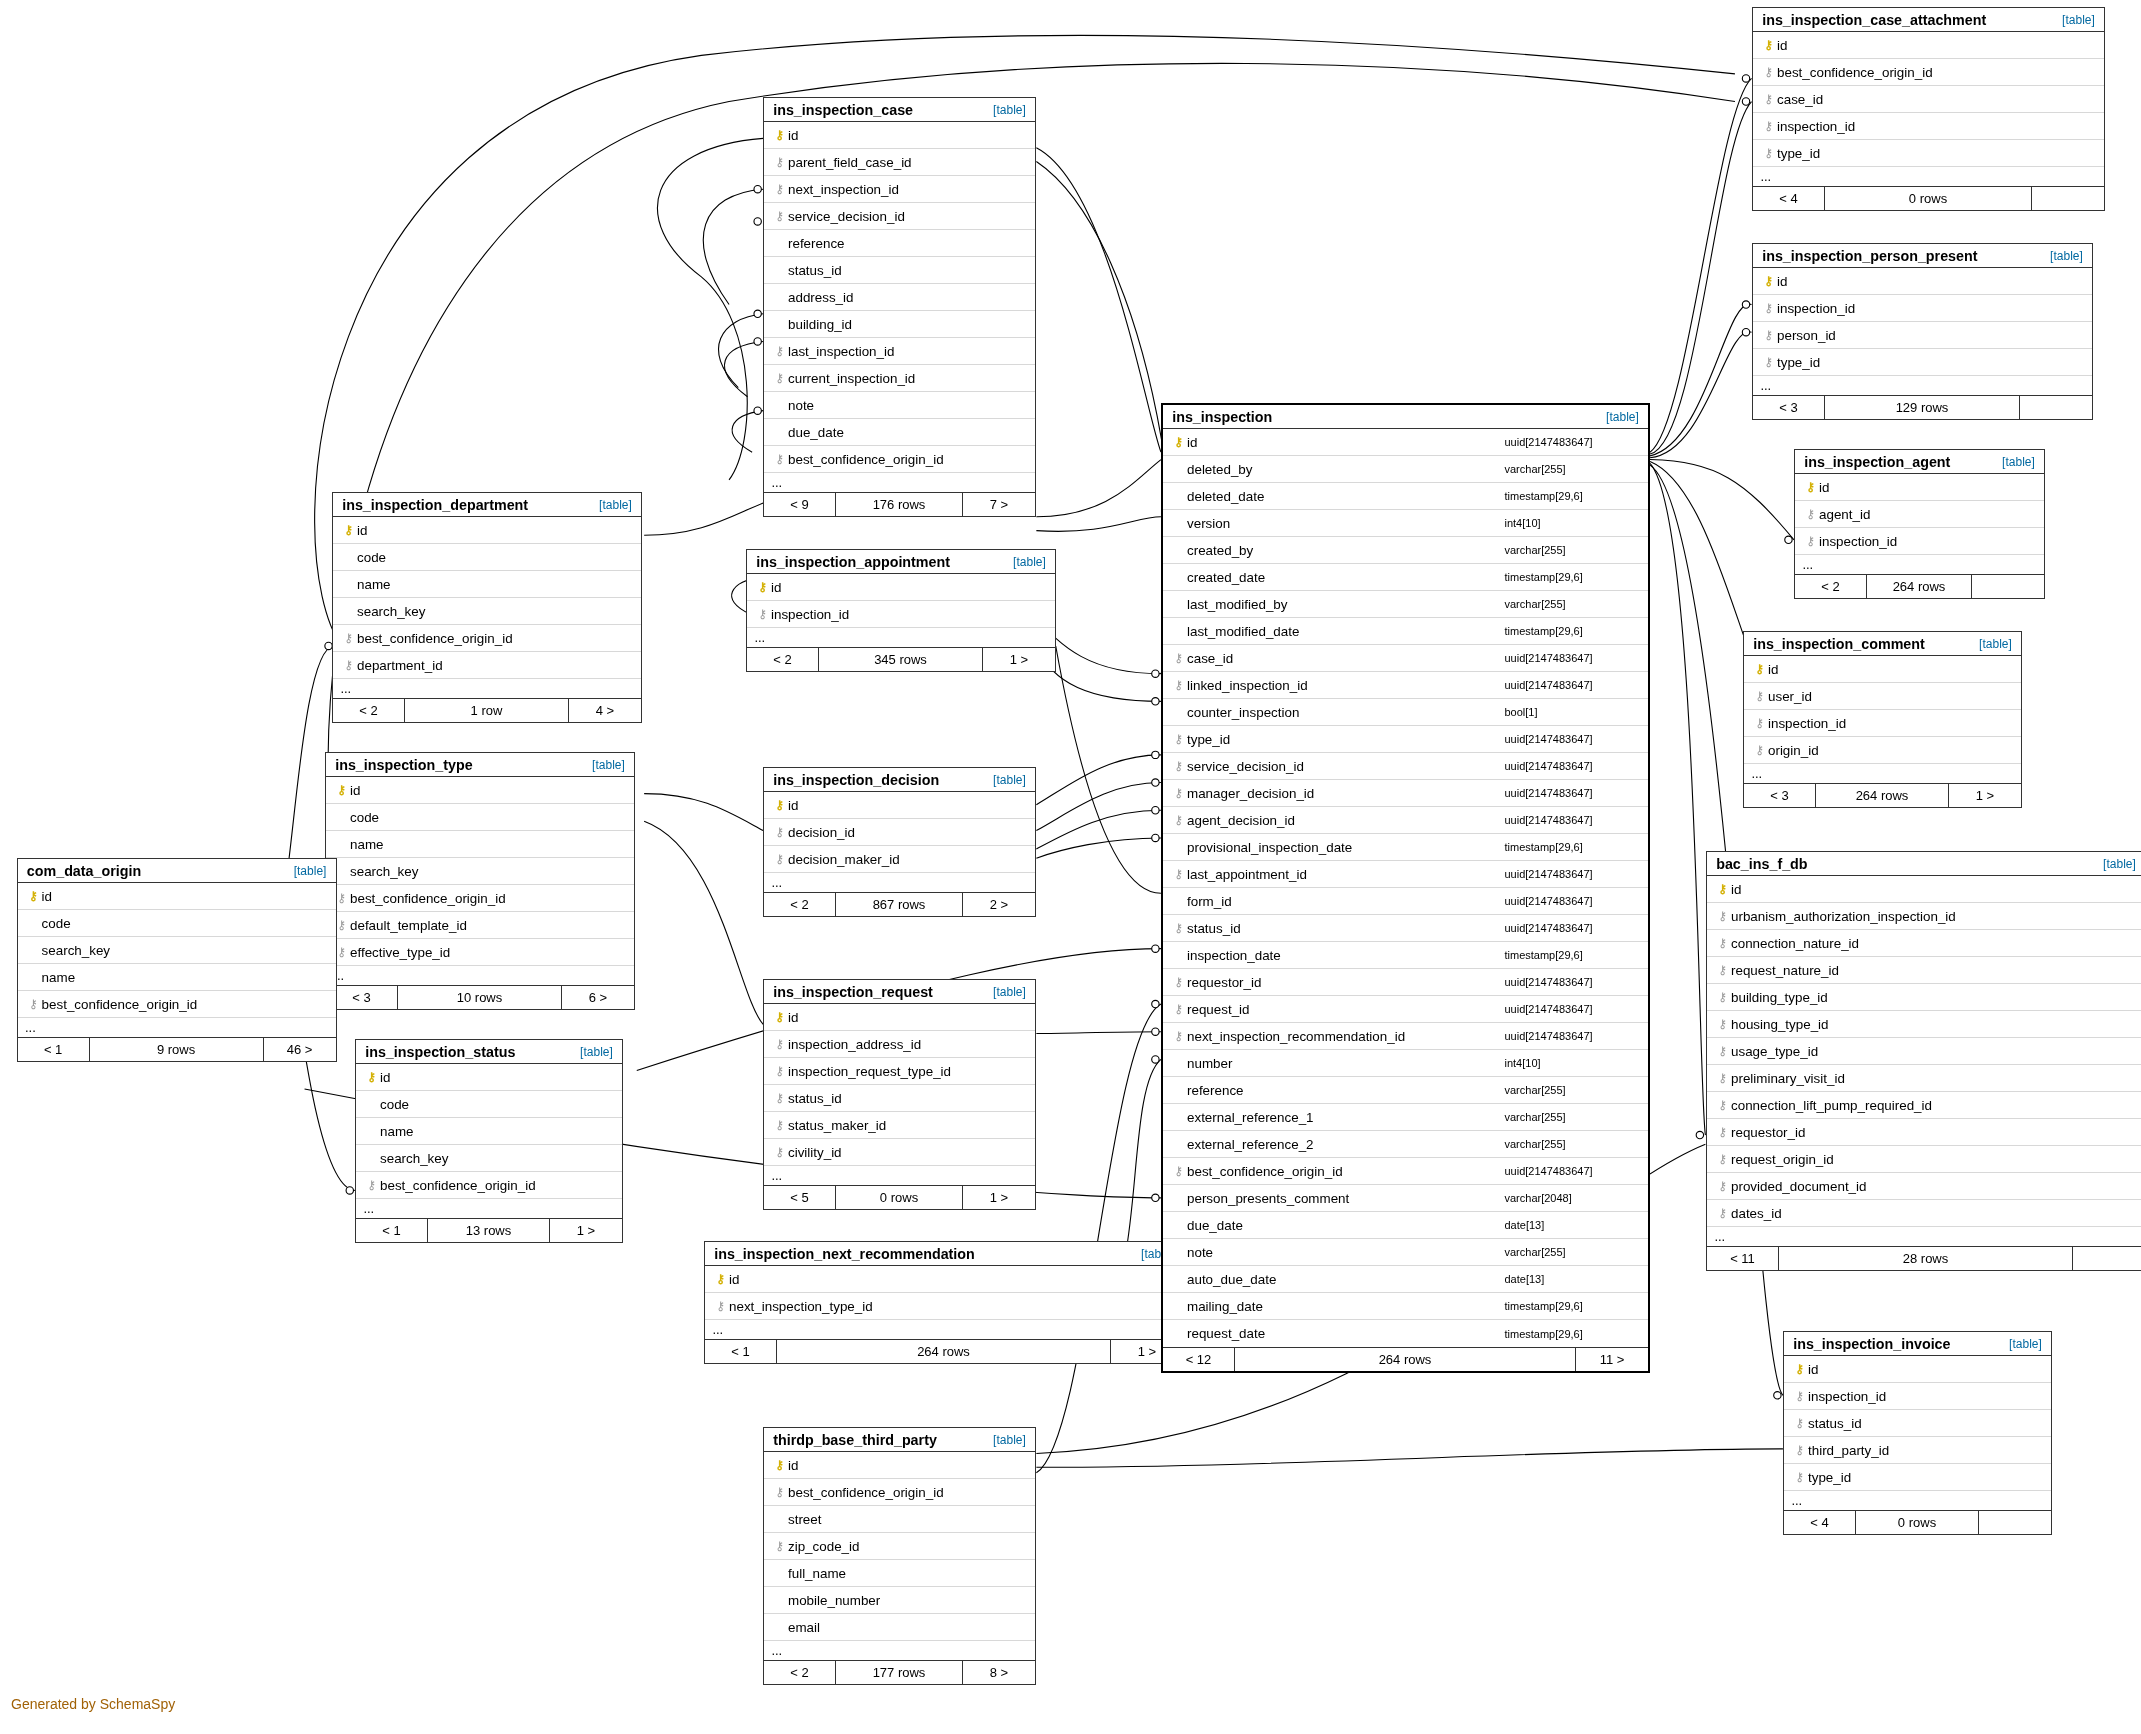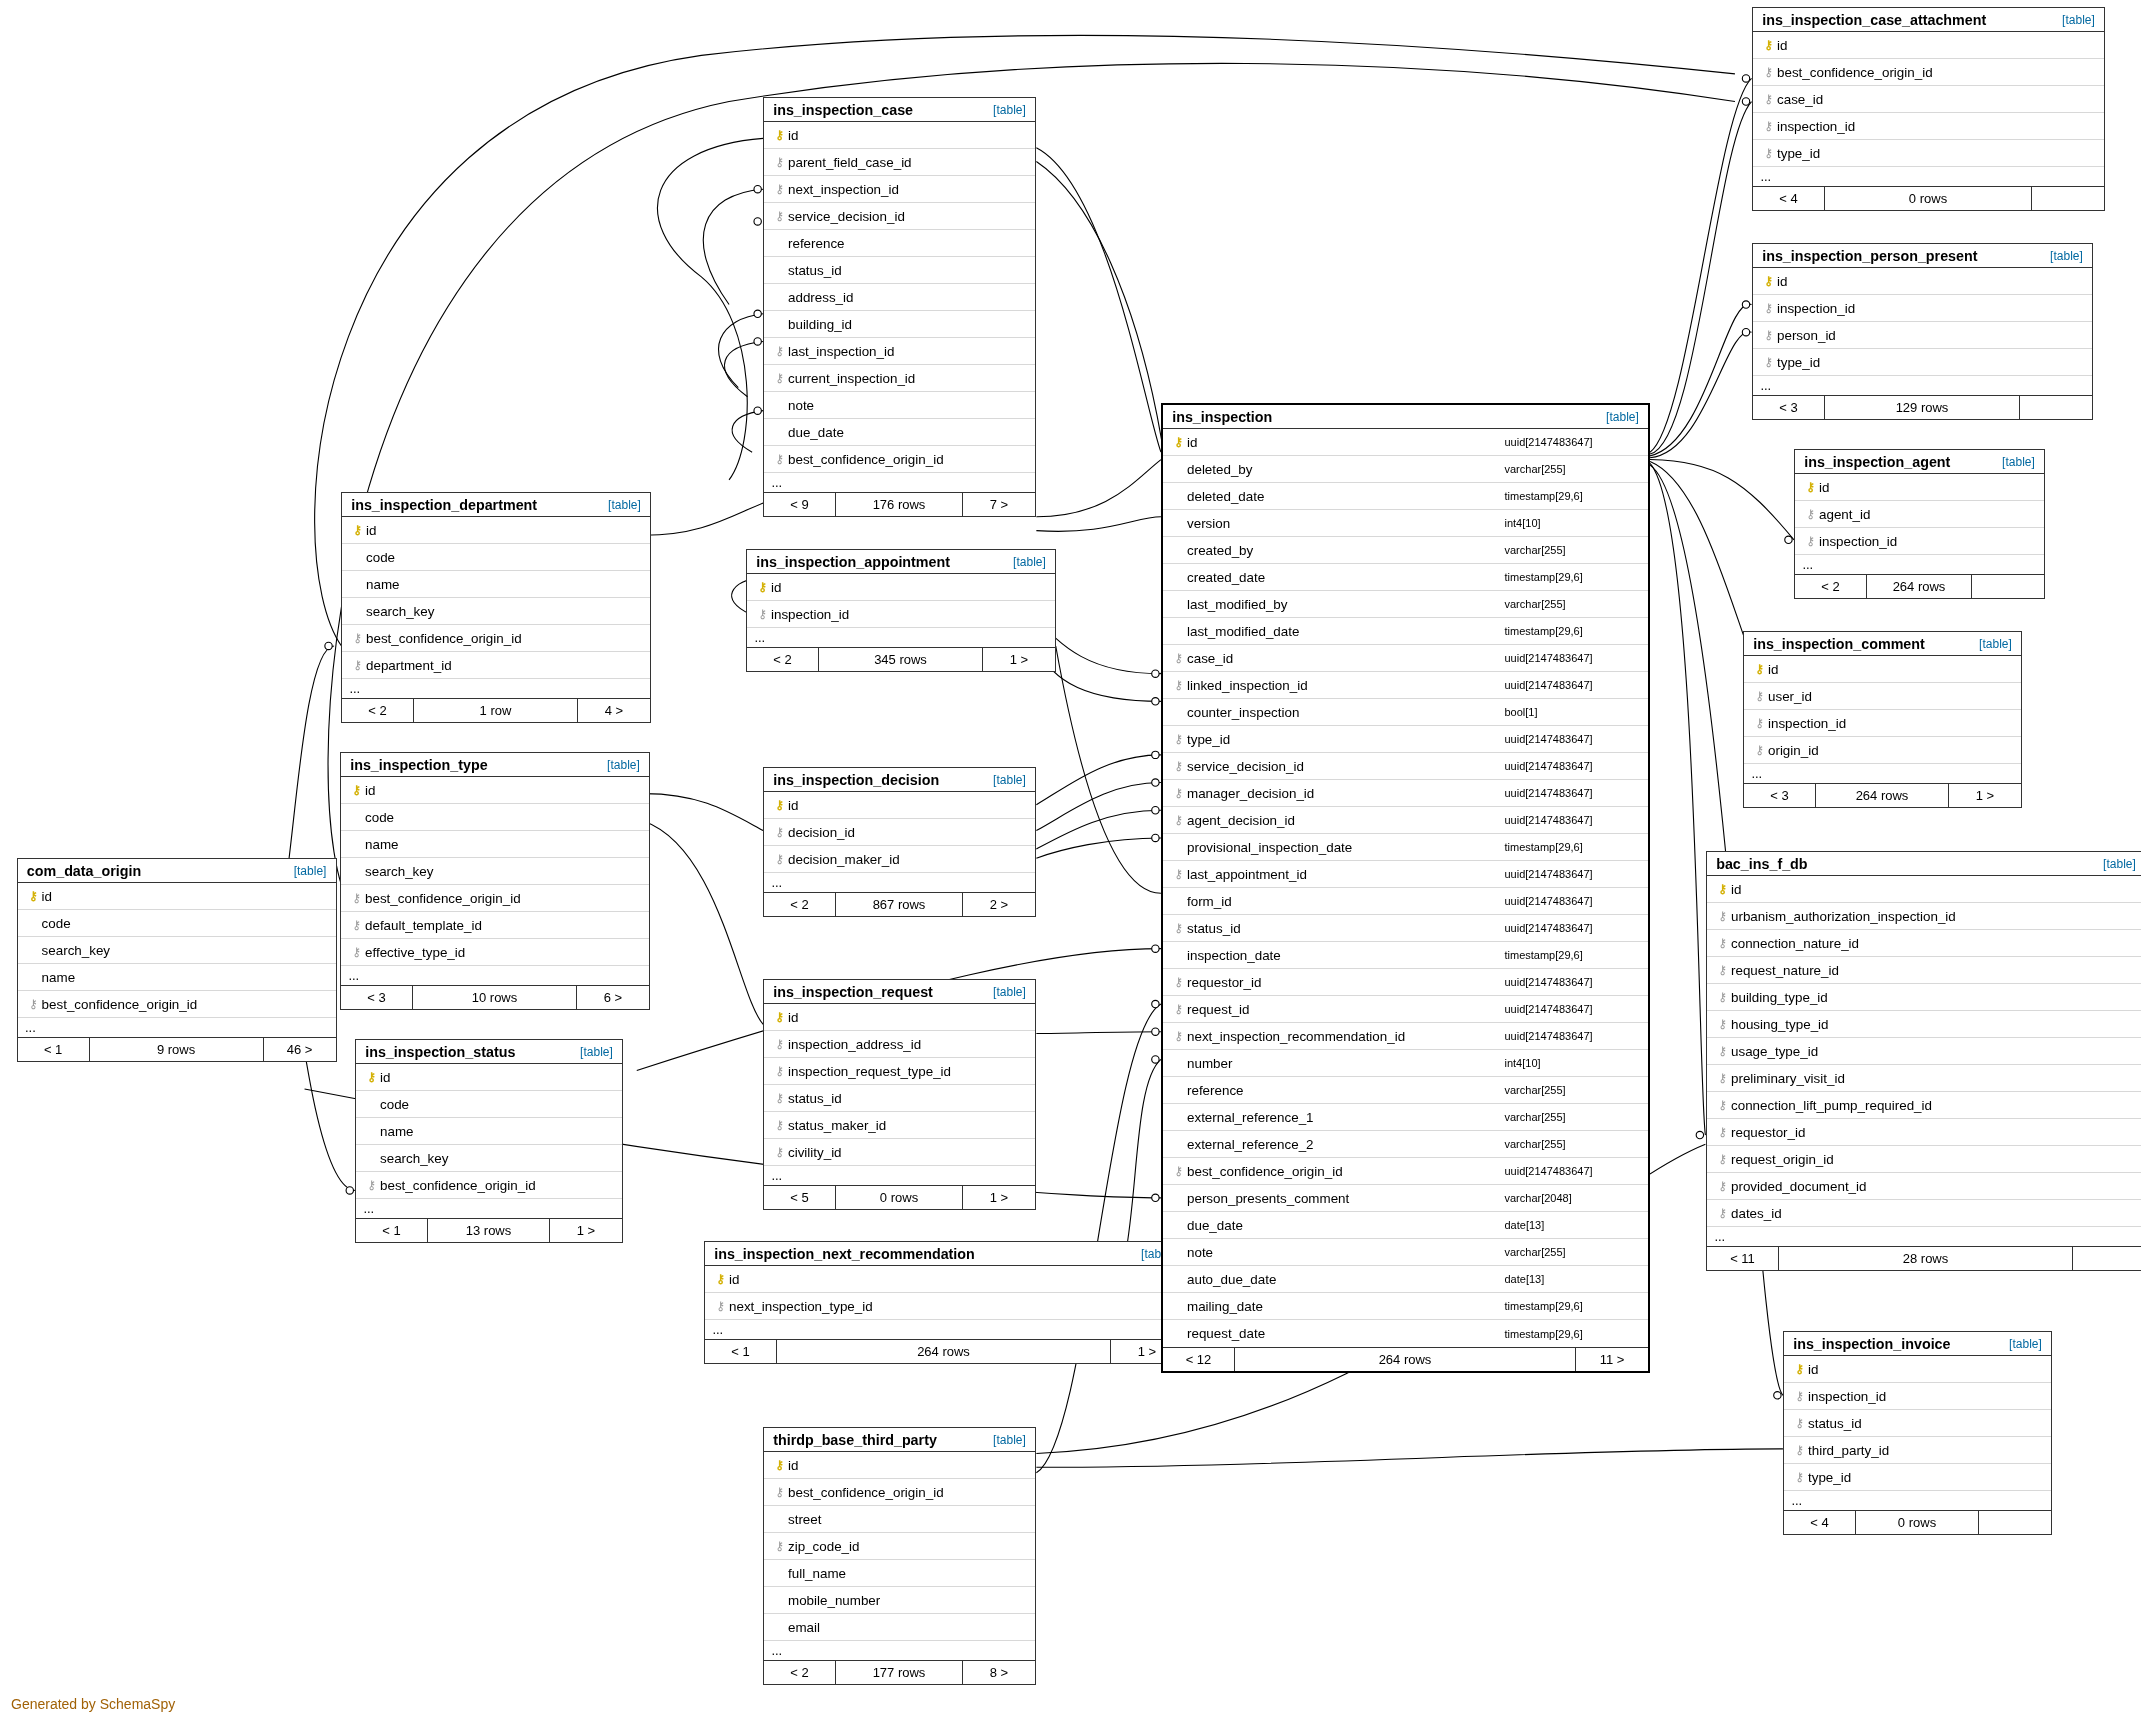--- a/index.html
+++ b/index.html
@@ -658,21 +658,21 @@
           <span class="col-name">email</span>
         </div>
         <div class="ellipsis-row">...</div>
       </div>
       <div class="tbl-footer">
         <div class="foot-cell foot-left">&lt; 2</div>
         <div class="foot-cell foot-mid">177 rows</div>
         <div class="foot-cell foot-right">8 &gt;</div>
       </div>
     </div>
-    <div class="table-box" style="left: 341px; top: 492px; width: 310px;">
+    <div class="table-box" style="left: 332px; top: 492px; width: 310px;">
       <div class="tbl-header">
         <span class="tbl-title">ins_inspection_department</span>
         <span class="tbl-tag">[table]</span>
       </div>
       <div class="tbl-rows">
         <div class="col-row">
           <span class="key-slot key-pk">⚷</span>
           <span class="col-name">id</span>
         </div>
         <div class="col-row">
@@ -696,21 +696,21 @@
           <span class="col-name">department_id</span>
         </div>
         <div class="ellipsis-row">...</div>
       </div>
       <div class="tbl-footer">
         <div class="foot-cell foot-left">&lt; 2</div>
         <div class="foot-cell foot-mid">1 row</div>
         <div class="foot-cell foot-right">4 &gt;</div>
       </div>
     </div>
-    <div class="table-box" style="left: 340px; top: 752px; width: 310px;">
+    <div class="table-box" style="left: 325px; top: 752px; width: 310px;">
       <div class="tbl-header">
         <span class="tbl-title">ins_inspection_type</span>
         <span class="tbl-tag">[table]</span>
       </div>
       <div class="tbl-rows">
         <div class="col-row">
           <span class="key-slot key-pk">⚷</span>
           <span class="col-name">id</span>
         </div>
         <div class="col-row">

